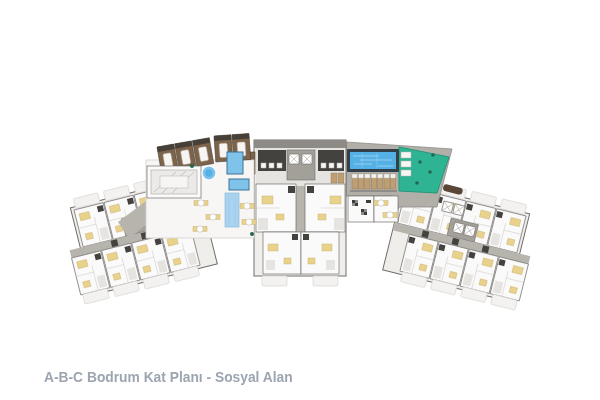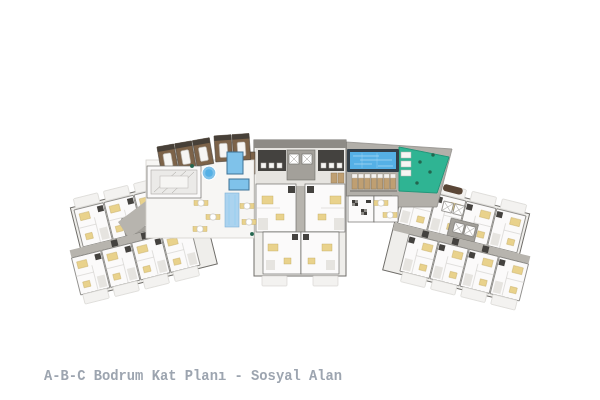--- a/index.html
+++ b/index.html
@@ -1,17 +1,17 @@
 <!DOCTYPE html>
 <html style="--page-bg: #ffffff; --caption-text: #9da5b0; --wall: #706e6a; --floor-white: #fbfafa; --floor-shade: #e6e4e0; --wing-base: #efeeeb; --corridor-gray: #b7b4ae; --core-gray: #a3a09a; --band-gray: #8e8b86; --dark-room: #44423f; --ghost-fill: #f3f2f0; --ghost-line: #d8d6d2; --furniture-yellow: #e9d28c; --furniture-yellow-edge: #c0a860; --spa-wood: #7d6349; --spa-wood-dark: #474038; --bed-white: #f6f5f3; --pool-frame: #333f49; --pool-water: #55b0e5; --pool-streak: #a6d8f4; --spa-water: #7fc2ea; --spa-water-edge: #3f7296; --terrace-teal: #2fb493; --terrace-edge: #23987b; --deck-gray: #b2afa9; --sunbed-tan: #bf9f72; --sunbed-white: #f4f2ef; --plant-green: #23654e; --carpet-blue: #abd3ef; --sofa-brown: #5a4636;"><head>
 <meta charset="utf-8">
 <style>
   html,body{margin:0;padding:0;background:var(--page-bg,#fff);}
   .canvas{position:relative;width:600px;height:400px;background:var(--page-bg,#fff);overflow:hidden;
-          font-family:Liberation Mono, monospace;}
+          font-family:Liberation Sans, sans-serif;}
   .canvas svg{position:absolute;left:0;top:0;}
   .caption{position:absolute;left:44px;top:368px;font-size:15px;font-weight:700;
            color:var(--caption-text,#9da5b0);transform:scaleX(.92);transform-origin:left center;
            letter-spacing:0;white-space:nowrap;}
   
   .wingback{fill:var(--wing-base);stroke:var(--wall);stroke-width:1;}
   .unit{fill:var(--floor-white);stroke:var(--wall);stroke-width:.7;}
   .thin{stroke:#c9c7c3;stroke-width:.5;}
   .shade{fill:var(--floor-shade);}
   .bath{fill:var(--dark-room);}

